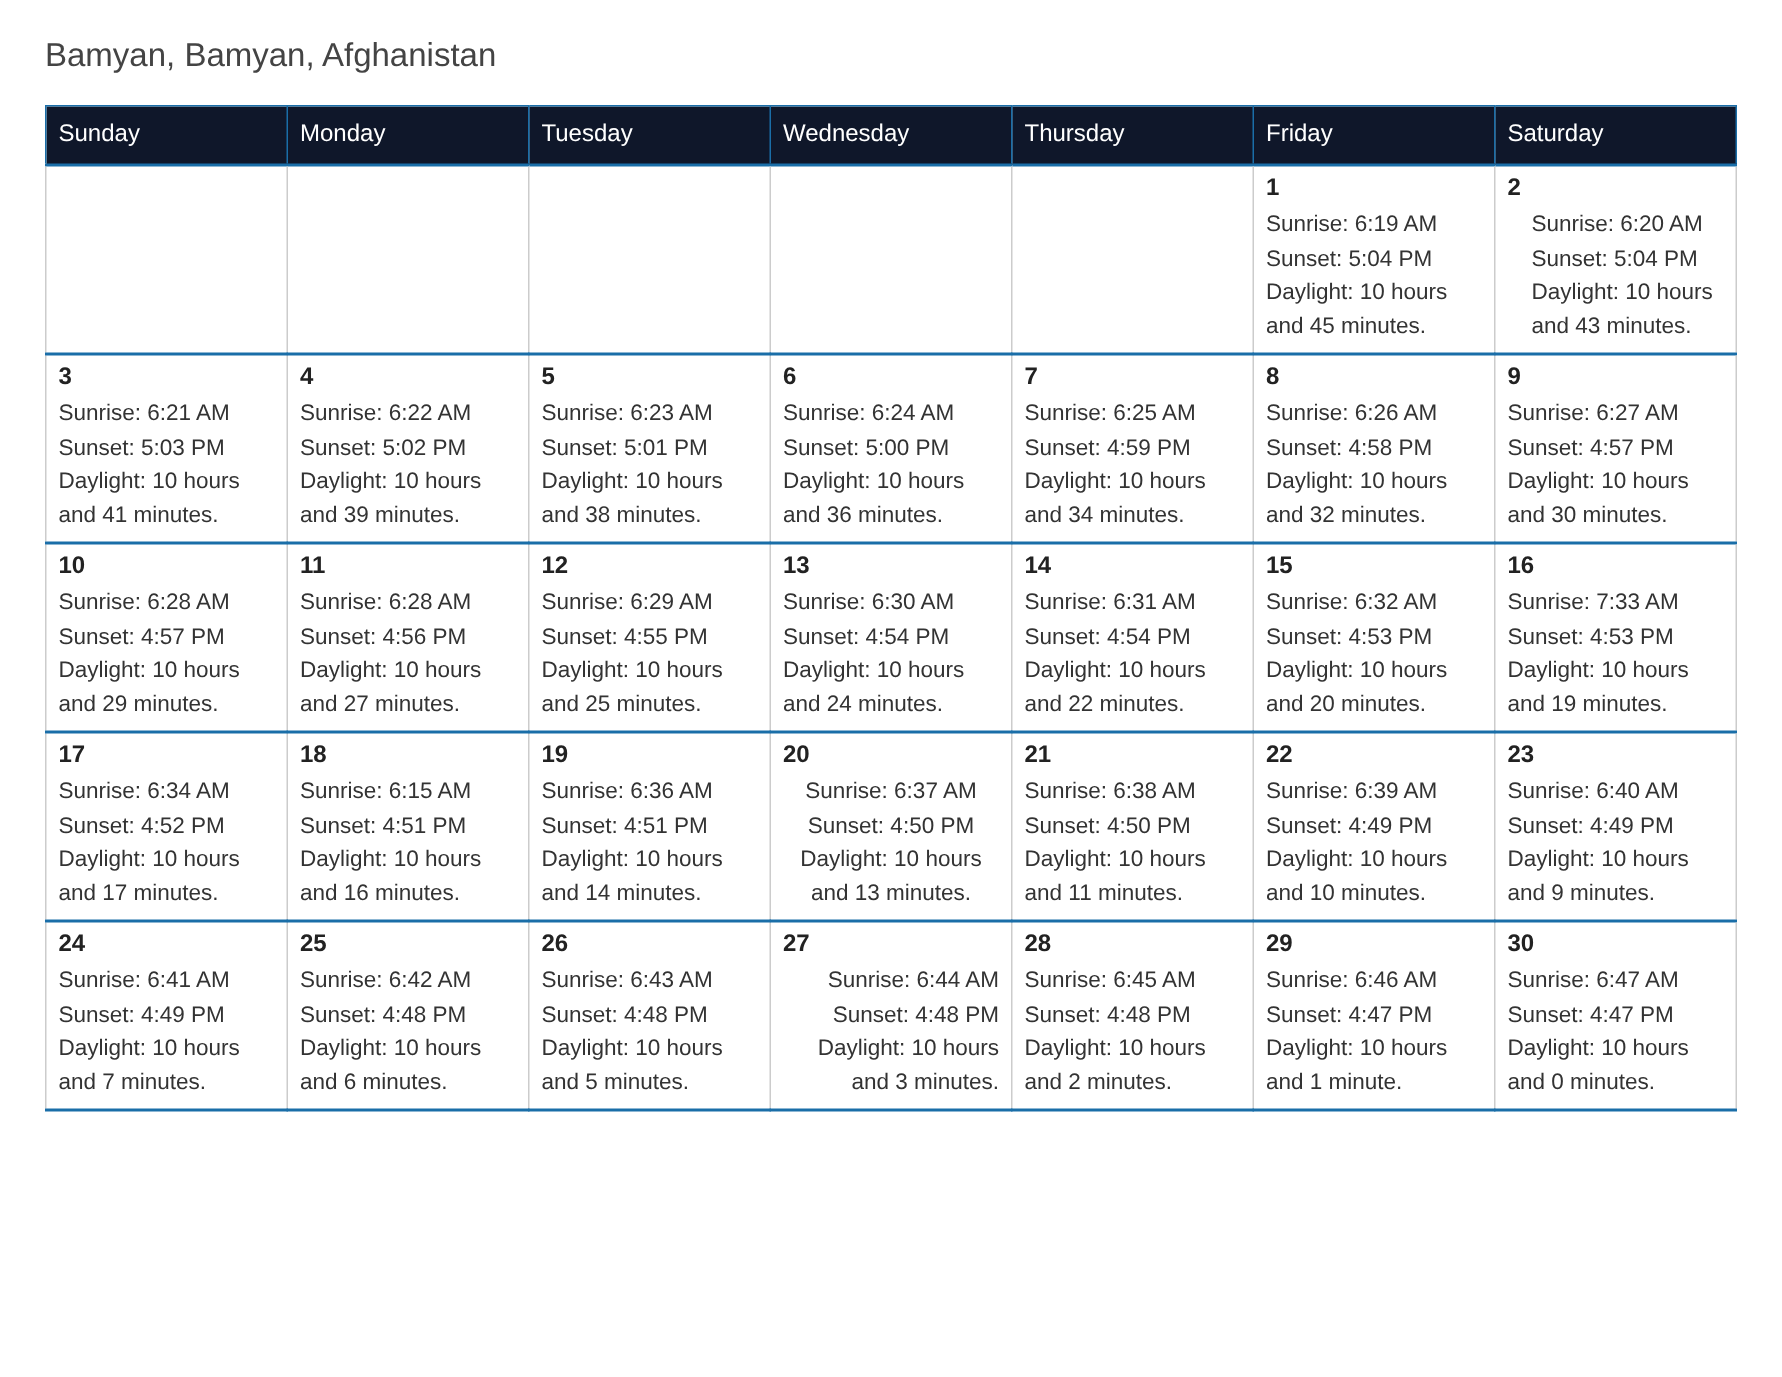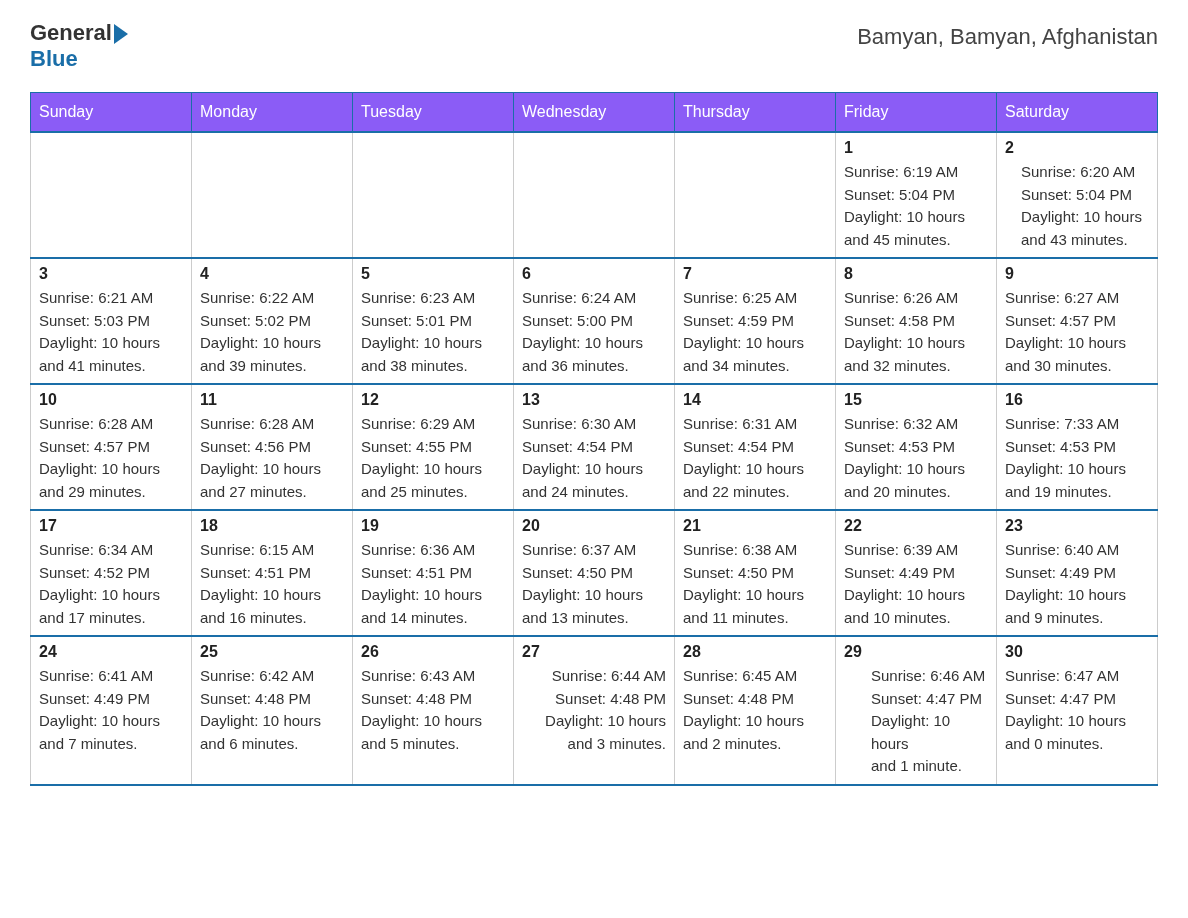--- a/index.html
+++ b/index.html
@@ -58,21 +58,21 @@
       font-size: 22px;
       color: #444;
       margin-top: 4px;
     }
     .calendar {
       width: 100%;
       border-collapse: collapse;
       border: 1px solid #aaa;
     }
     .calendar th {
-      background-color: #8b5cf6;
+      background-color: #0f172a;
       color: #fff;
       font-size: 16px;
       font-weight: normal;
       padding: 10px 8px;
       text-align: left;
       border: 1px solid #1a6ea8;
     }
     .calendar td {
       vertical-align: top;
       padding: 6px 8px;
@@ -99,27 +99,20 @@
       line-height: 1.5;
     }
     .empty-cell {
       background: #f8f8f8;
     }
   </style>
 </head>
 <body>
 
 <div class="header">
-  <div class="logo-container">
-    <div class="logo-top-row">
-      <span class="logo-text-general">General</span>
-      <div class="logo-arrow"></div>
-    </div>
-    <span class="logo-text-blue">Blue</span>
-  </div>
   <div class="title-section">
     <div class="location-title">Bamyan, Bamyan, Afghanistan</div>
   </div>
 </div>
 
 <table class="calendar">
   <thead>
     <tr>
     <th>Sunday</th>
         <th>Monday</th>
@@ -271,21 +264,21 @@
         </td>
         <td>
           <div class="day-number">19</div>
           <div class="day-info" style="white-space: pre-line;">Sunrise: 6:36 AM
 Sunset: 4:51 PM
 Daylight: 10 hours
 and 14 minutes.</div>
         </td>
         <td>
           <div class="day-number">20</div>
-          <div class="day-info" style="white-space: pre-line;">Sunrise: 6:37 AM
+          <div class="day-info" style="white-space: pre-line; text-align: center;">Sunrise: 6:37 AM
 Sunset: 4:50 PM
 Daylight: 10 hours
 and 13 minutes.</div>
         </td>
         <td>
           <div class="day-number">21</div>
           <div class="day-info" style="white-space: pre-line;">Sunrise: 6:38 AM
 Sunset: 4:50 PM
 Daylight: 10 hours
 and 11 minutes.</div>
@@ -336,21 +329,21 @@
         </td>
         <td>
           <div class="day-number">28</div>
           <div class="day-info" style="white-space: pre-line;">Sunrise: 6:45 AM
 Sunset: 4:48 PM
 Daylight: 10 hours
 and 2 minutes.</div>
         </td>
         <td>
           <div class="day-number">29</div>
-          <div class="day-info" style="white-space: pre-line; margin-left: 27px;">Sunrise: 6:46 AM
+          <div class="day-info" style="white-space: pre-line;">Sunrise: 6:46 AM
 Sunset: 4:47 PM
 Daylight: 10 hours
 and 1 minute.</div>
         </td>
         <td>
           <div class="day-number">30</div>
           <div class="day-info" style="white-space: pre-line;">Sunrise: 6:47 AM
 Sunset: 4:47 PM
 Daylight: 10 hours
 and 0 minutes.</div>

